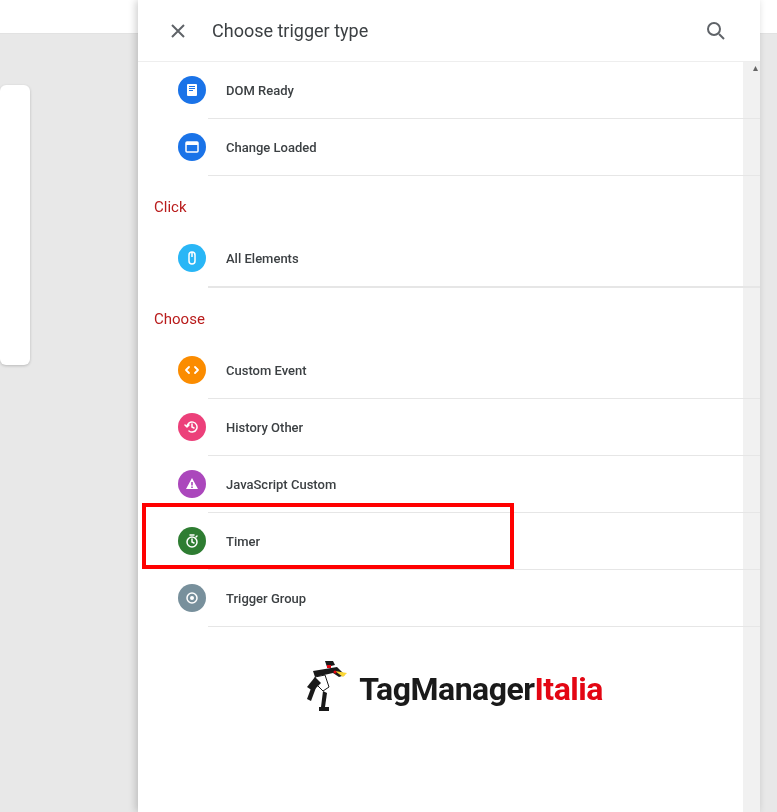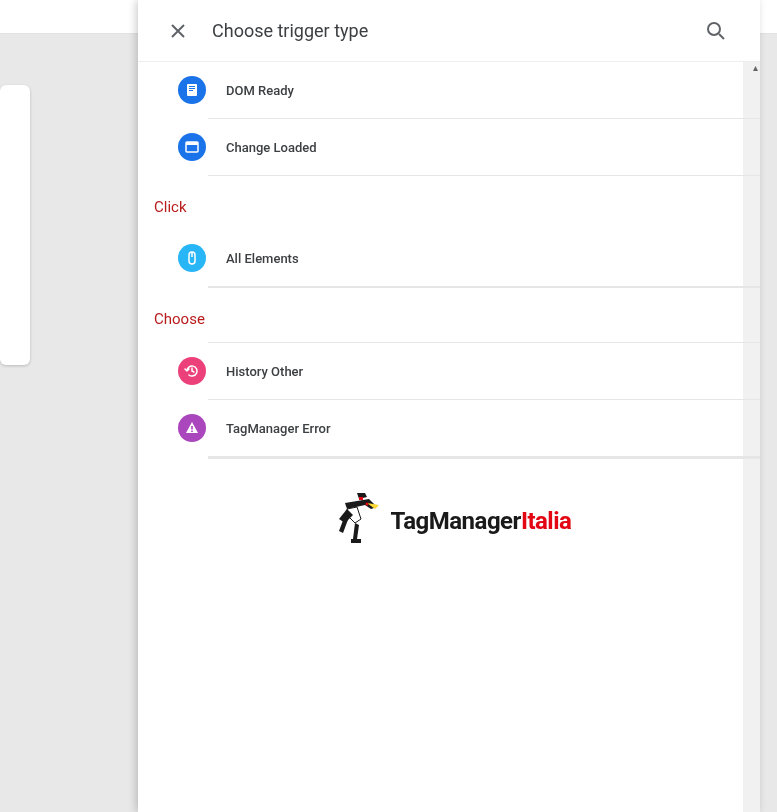--- a/index.html
+++ b/index.html
@@ -148,21 +148,21 @@
       align-items: center;
       justify-content: center;
       margin-top: 30px;
       gap: 4px;
     }
     .logo-bird {
       width: 60px;
       height: 64px;
     }
     .logo-text {
-      font-size: 24px;
+      font-size: 32px;
       font-weight: 700;
       letter-spacing: -0.5px;
     }
     .logo-black { color: #1a1a1a; }
     .logo-red { color: #e30613; }
     
     .ic-blue { background: #1a73e8; }
     .ic-cyan { background: #29b6f6; }
     .ic-orange { background: #fb8c00; }
     .ic-pink { background: #ec407a; }
@@ -243,20 +243,28 @@
             </svg>
         </div>
         <div class="trigger-label">All Elements</div>
       </div>
       <div class="trigger-divider"></div>
 
       <div class="trigger-divider"></div>
 
       <div class="category-label">Choose</div>
 
+      <div class="trigger-item">
+        <div class="trigger-icon ic-orange">
+          <svg width="16" height="16" viewBox="0 0 16 16">
+              <path d="M5 5 L2 8 L5 11 M11 5 L14 8 L11 11" stroke="white" stroke-width="1.8" fill="none" stroke-linecap="round" stroke-linejoin="round"></path>
+            </svg>
+        </div>
+        <div class="trigger-label">Custom Event</div>
+      </div>
       <div class="trigger-divider"></div>
 
       <div class="trigger-item">
         <div class="trigger-icon ic-pink">
           <svg width="16" height="16" viewBox="0 0 16 16">
               <path d="M3 8 a5 5 0 1 1 2 4 M3 8 l-2 -2 M3 8 l2 -2" stroke="white" stroke-width="1.5" fill="none" stroke-linecap="round"></path>
               <path d="M8 5 L8 8 L10 9" stroke="white" stroke-width="1.5" fill="none" stroke-linecap="round"></path>
             </svg>
         </div>
         <div class="trigger-label">History Other</div>
@@ -264,26 +272,49 @@
       <div class="trigger-divider"></div>
 
       <div class="trigger-item">
         <div class="trigger-icon ic-purple">
           <svg width="16" height="16" viewBox="0 0 16 16">
               <path d="M8 2 L14 13 L2 13 Z" fill="white"></path>
               <rect x="7.2" y="6" width="1.6" height="3.5" fill="#ab47bc"></rect>
               <rect x="7.2" y="10.5" width="1.6" height="1.5" fill="#ab47bc"></rect>
             </svg>
         </div>
-        <div class="trigger-label">TagManager Error</div>
-      </div>
-      <div class="trigger-divider"></div>
-
-      <div class="trigger-divider"></div>
-
+        <div class="trigger-label">JavaScript Custom</div>
+      </div>
+      <div class="trigger-divider"></div>
+
+      <div style="position:relative;">
+        <div class="trigger-item">
+          <div class="trigger-icon ic-green">
+            <svg width="16" height="16" viewBox="0 0 16 16">
+                <circle cx="8" cy="9" r="5" stroke="white" stroke-width="1.5" fill="none"></circle>
+                <path d="M8 6 L8 9 L10 10" stroke="white" stroke-width="1.5" fill="none" stroke-linecap="round"></path>
+                <path d="M6 2 L10 2" stroke="white" stroke-width="1.5" stroke-linecap="round"></path>
+                <path d="M12 4 L13 3" stroke="white" stroke-width="1.5" stroke-linecap="round"></path>
+              </svg>
+          </div>
+          <div class="trigger-label">Timer</div>
+        </div>
+        <div class="highlight-box" style="top:-10px; left:4px; width:372px; height:66px;"></div>
+      </div>
+      <div class="trigger-divider"></div>
+
+      <div class="trigger-item">
+        <div class="trigger-icon ic-grey">
+          <svg width="16" height="16" viewBox="0 0 16 16">
+              <circle cx="8" cy="8" r="5" stroke="white" stroke-width="1.5" fill="none"></circle>
+              <circle cx="8" cy="8" r="2" fill="white"></circle>
+            </svg>
+        </div>
+        <div class="trigger-label">Trigger Group</div>
+      </div>
       <div class="trigger-divider"></div>
 
       <div class="logo-wrap">
         <svg class="logo-bird" viewBox="0 0 60 64">
           <path d="M30 4 L38 4 L40 8 L32 10 Z" fill="#1a1a1a"></path>
           <rect x="32" y="8" width="4" height="3" fill="#e30613"></rect>
           <path d="M18 14 L42 10 L50 18 L44 20 L38 16 L20 20 Z" fill="#1a1a1a"></path>
           <path d="M40 14 L52 16 L48 20 Z" fill="#fdd835"></path>
           <circle cx="40" cy="15" r="1.5" fill="#e30613"></circle>
           <path d="M20 20 L30 18 L34 30 L28 34 L22 28 Z" fill="#fff" stroke="#1a1a1a" stroke-width="1"></path>

